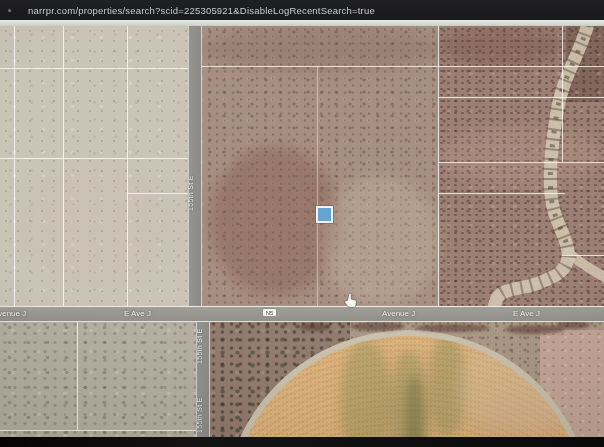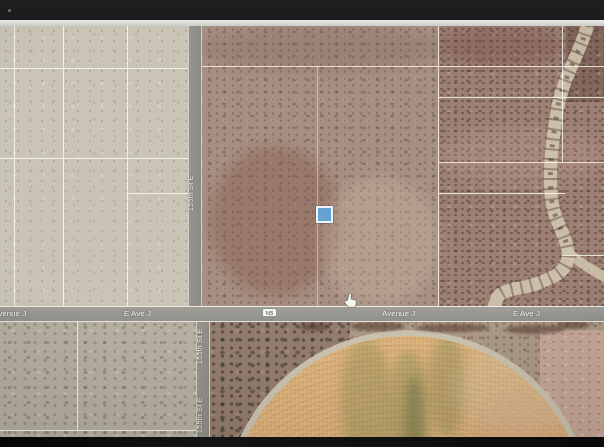--- a/index.html
+++ b/index.html
@@ -81,20 +81,21 @@
   .vignette{position:absolute;inset:0;pointer-events:none;
             background:radial-gradient(140% 110% at 50% 35%, rgba(255,255,255,.05) 0 40%, rgba(0,0,0,.17) 100%);}
 </style>
 </head>
 <body>
 
 <div class="shot">
 
   <div class="urlbar">
     <span class="favdot"></span>
+    <span class="url-text">narrpr.com/properties/search?scid=225305921&amp;DisableLogRecentSearch=true</span>
   </div>
   <div class="lightstrip"></div>
 
   <div class="map">
 
     <div class="abs tx-light" style="left:0;top:0;width:189px;height:281px;"></div>
     <div class="abs tx-brown" style="left:189px;top:0;width:415px;height:281px;"></div>
     <div class="abs tx-red" style="left:438px;top:0;width:166px;height:281px;"></div>
     <div class="abs tx-red" style="left:566px;top:0;width:38px;height:76px;background-color:#7c5f55;"></div>
 

